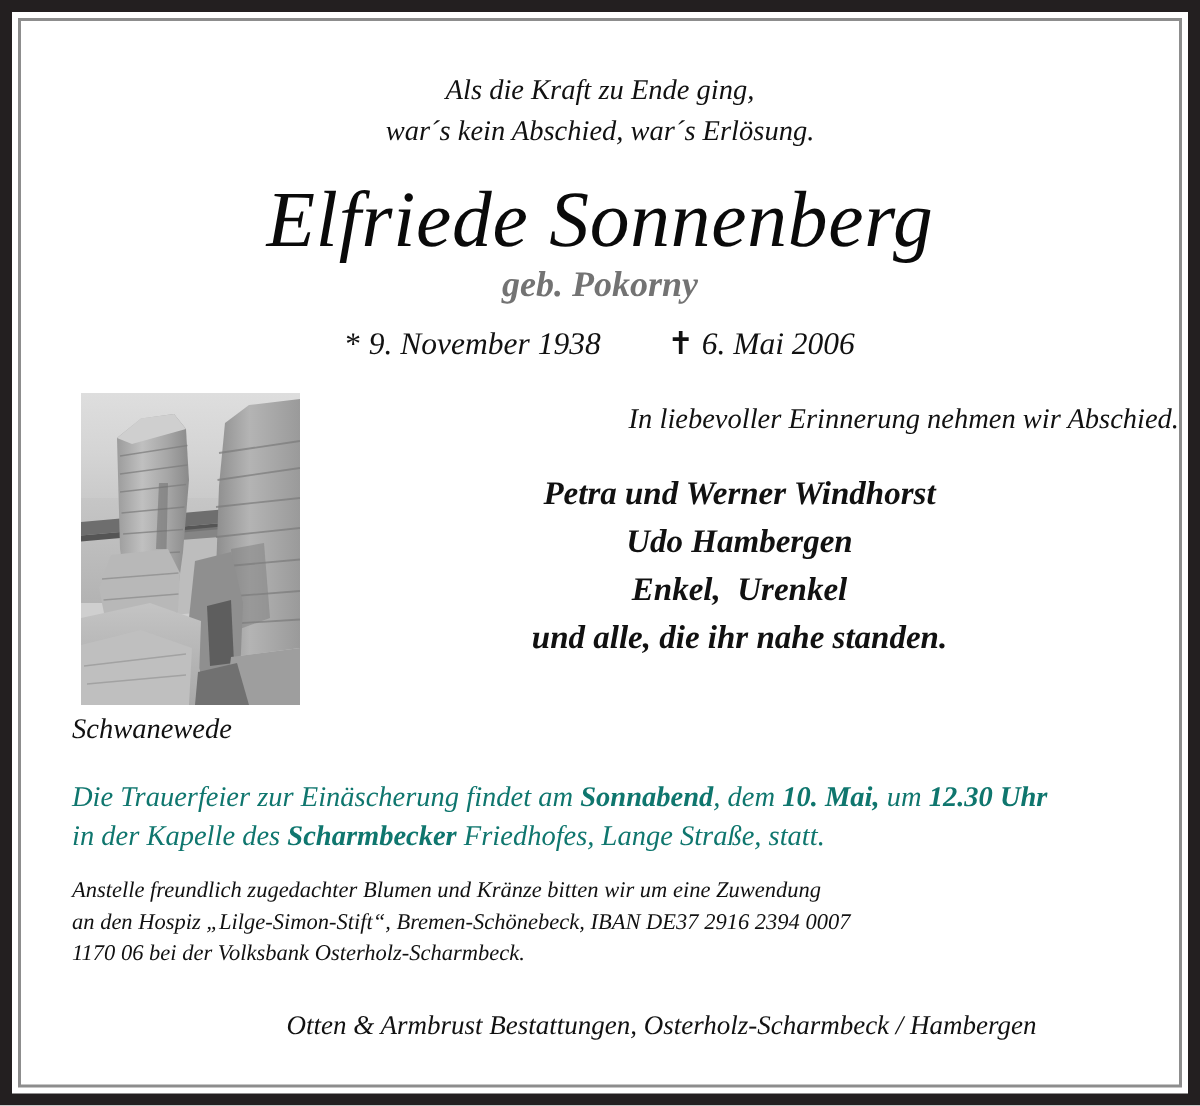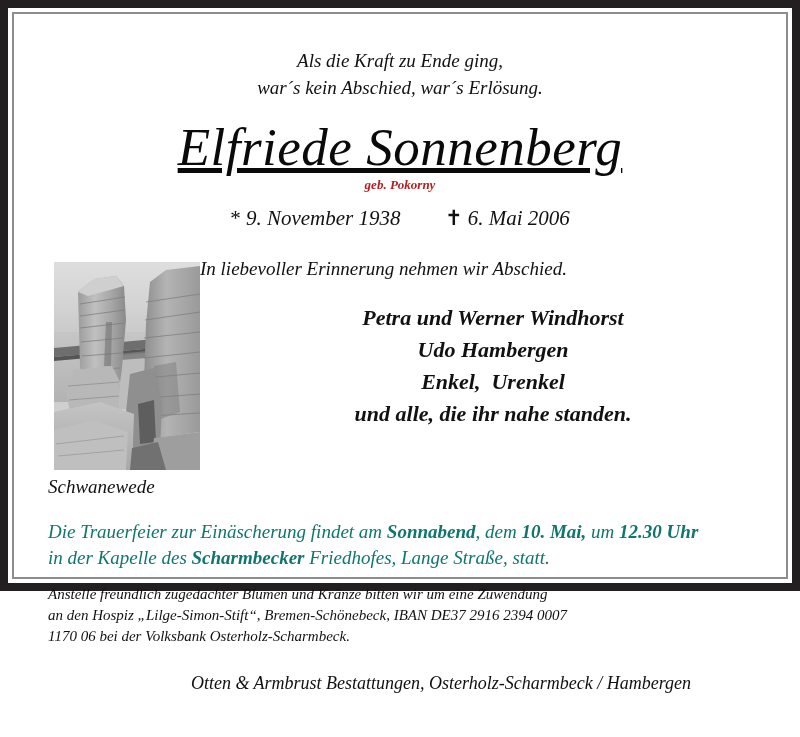--- a/index.html
+++ b/index.html
@@ -12,21 +12,21 @@
     width: 800px;
     height: 737px;
     overflow: hidden;
   }
 
   
   #notice {
     position: relative;
     box-sizing: border-box;
     width: 800px;
-    height: 591px;
+    height: 737px;
     background: #ffffff;
     border: 8px solid #231f20;   
     padding: 4px;                 
   }
   #inner-frame {
     box-sizing: border-box;
     width: 100%;
     height: 100%;
     border: 2px solid #8d8d8d;   
     background: #ffffff;
@@ -52,29 +52,28 @@
 
   
   #name {
     margin-top: 18px;
     text-align: center;
     font-style: italic;
     font-size: 53px;
     line-height: 1.02;
     letter-spacing: 0.5px;
     color: #0a0a0a;
-    text-decoration: underline;
   }
   #maiden {
     margin-top: 3px;
     text-align: center;
     font-style: italic;
     font-weight: bold;
-    font-size: 13px;
-    color: #b91c1c;
+    font-size: 24px;
+    color: #737373;
   }
   #dates {
     margin-top: 13px;
     text-align: center;
     font-style: italic;
     font-size: 21px;
     color: #111;
   }
   #dates .gap { display: inline-block; width: 34px; }
   .sym { font-style: normal; }
@@ -88,21 +87,21 @@
     height: 208px;
     overflow: hidden;
     background: #cfcfcf;
   }
   #photo svg { display: block; width: 100%; height: 100%; }
 
   
   #tribute {
     margin-top: 27px;
     padding-left: 186px;
-    text-align: left;
+    text-align: right;
     font-style: italic;
     font-size: 19px;
     color: #111;
   }
   #mourners {
     margin-top: 22px;
     padding-left: 186px;
     text-align: center;
     font-style: italic;
     font-size: 22px;

